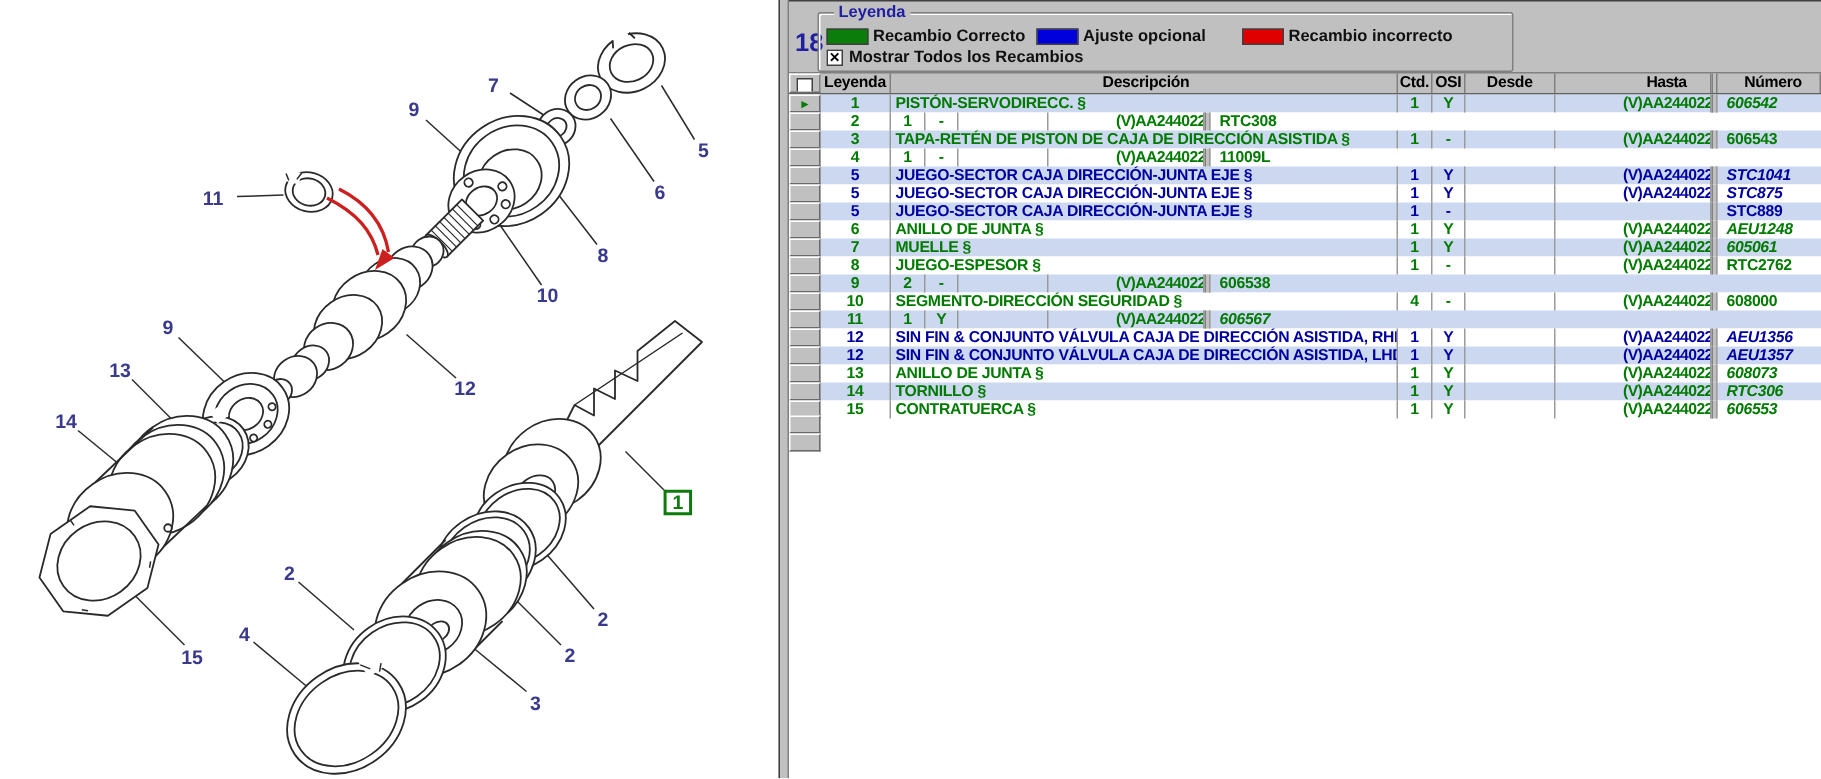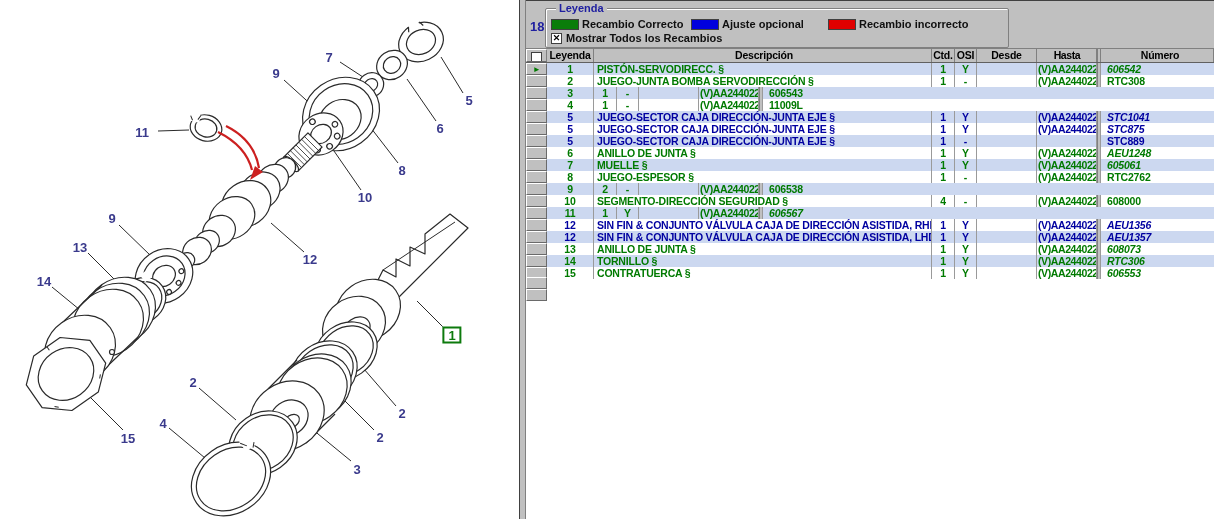--- a/index.html
+++ b/index.html
@@ -15,21 +15,21 @@
                  padding:0 4px;line-height:13px;height:13px;}
 
   
   #divider{position:absolute;left:519px;top:0;width:7px;height:519px;background:#c0c0c0;
            border-left:1px solid #404040;border-right:1px solid #808080;box-sizing:border-box;}
 
   
   #right-panel{position:absolute;left:526px;top:0;width:688px;height:519px;background:#fff;}
   #top-area{position:absolute;left:0;top:0;width:688px;height:48px;background:#c0c0c0;
             border-top:1px solid #404040;box-sizing:border-box;}
-  #page-number{position:absolute;left:4px;top:18px;color:#2020a0;font-size:13px;font-weight:bold;}
+  #page-number{position:absolute;left:4px;top:18px;color:#2020a0;font-size:17px;font-weight:bold;}
   #legend-box{position:absolute;left:19px;top:7px;width:462px;height:38px;
               border:1px solid #808080;border-radius:2px;box-shadow:inset 1px 1px 0 #fff;}
   #legend-title{position:absolute;left:10px;top:-7px;background:#c0c0c0;padding:0 3px;
                 color:#2020a0;font-size:11px;font-weight:bold;}
   .legend-item{position:absolute;top:10px;height:10px;}
   .swatch{position:absolute;top:0;width:26px;height:9px;border:1px solid #404040;}
   .legend-label{position:absolute;left:31px;top:-1px;font-size:11px;font-weight:bold;color:#101010;white-space:nowrap;}
   #legend-item-0{left:5px;}
   #legend-item-1{left:145px;}
   #legend-item-2{left:282px;}
@@ -46,21 +46,21 @@
   .td{box-sizing:border-box;border-right:1px solid #9a9a9a;overflow:hidden;white-space:nowrap;
       font-size:10.5px;font-weight:bold;line-height:12px;letter-spacing:-0.2px;}
   #grid-header .td{color:#000;text-align:center;line-height:13px;border-right:1px solid #808080;}
   .sel{width:21px;background:#c0c0c0;border:1px solid;border-color:#fff #6a6a6a #6a6a6a #fff;
        text-align:center;color:#000;font-size:8px;line-height:11px;}
   .c-ley{width:47px;text-align:center;}
   .c-desc{width:338px;text-align:left;padding-left:3px;}
   .c-ctd{width:23px;text-align:center;}
   .c-osi{width:22px;text-align:center;}
   .c-desde{width:60px;}
-  .c-hasta{width:60px;padding-left:1px;letter-spacing:-0.4px;}
+  .c-hasta{width:60px;padding-left:1px;letter-spacing:-0.4px;margin-left:44px;}
   .c-gap{width:4px;background:#c0c0c0;border-left:1px solid #808080;}
   .c-num{flex:1;text-align:left;padding-left:6px;border-right:none;}
   .odd{background:#ccd8f0;}
   .even{background:#fff;}
   .green .td{color:#007a00;}
   .blue .td{color:#0000a0;}
   .num-italic{font-style:italic;}
   #corner-check{display:inline-block;width:9px;height:9px;background:#fff;
                 border:1px solid #404040;vertical-align:middle;margin-top:1px;}
   .sel-empty{position:absolute;width:21px;height:12px;background:#c0c0c0;border:1px solid;
@@ -303,31 +303,31 @@
             <div class="td c-ctd">1</div>
             <div class="td c-osi">Y</div>
             <div class="td c-desde"></div>
             <div class="td c-hasta">(V)AA244022</div>
             <div class="td c-gap"></div>
             <div class="td c-num num-italic">606542</div>
           </div>
           <div class="tr even green">
             <div class="td sel"></div>
             <div class="td c-ley">2</div>
-            <div class="td c-desc">JUEGO-JUNTA BOMBA SERVODIRECCIÓN §</div>
             <div class="td c-ctd">1</div>
             <div class="td c-osi">-</div>
             <div class="td c-desde"></div>
             <div class="td c-hasta">(V)AA244022</div>
             <div class="td c-gap"></div>
             <div class="td c-num">RTC308</div>
           </div>
           <div class="tr odd green">
             <div class="td sel"></div>
             <div class="td c-ley">3</div>
+            <div class="td c-desc">TAPA-RETÉN DE PISTON DE CAJA DE DIRECCIÓN ASISTIDA §</div>
             <div class="td c-ctd">1</div>
             <div class="td c-osi">-</div>
             <div class="td c-desde"></div>
             <div class="td c-hasta">(V)AA244022</div>
             <div class="td c-gap"></div>
             <div class="td c-num">606543</div>
           </div>
           <div class="tr even green">
             <div class="td sel"></div>
             <div class="td c-ley">4</div>

